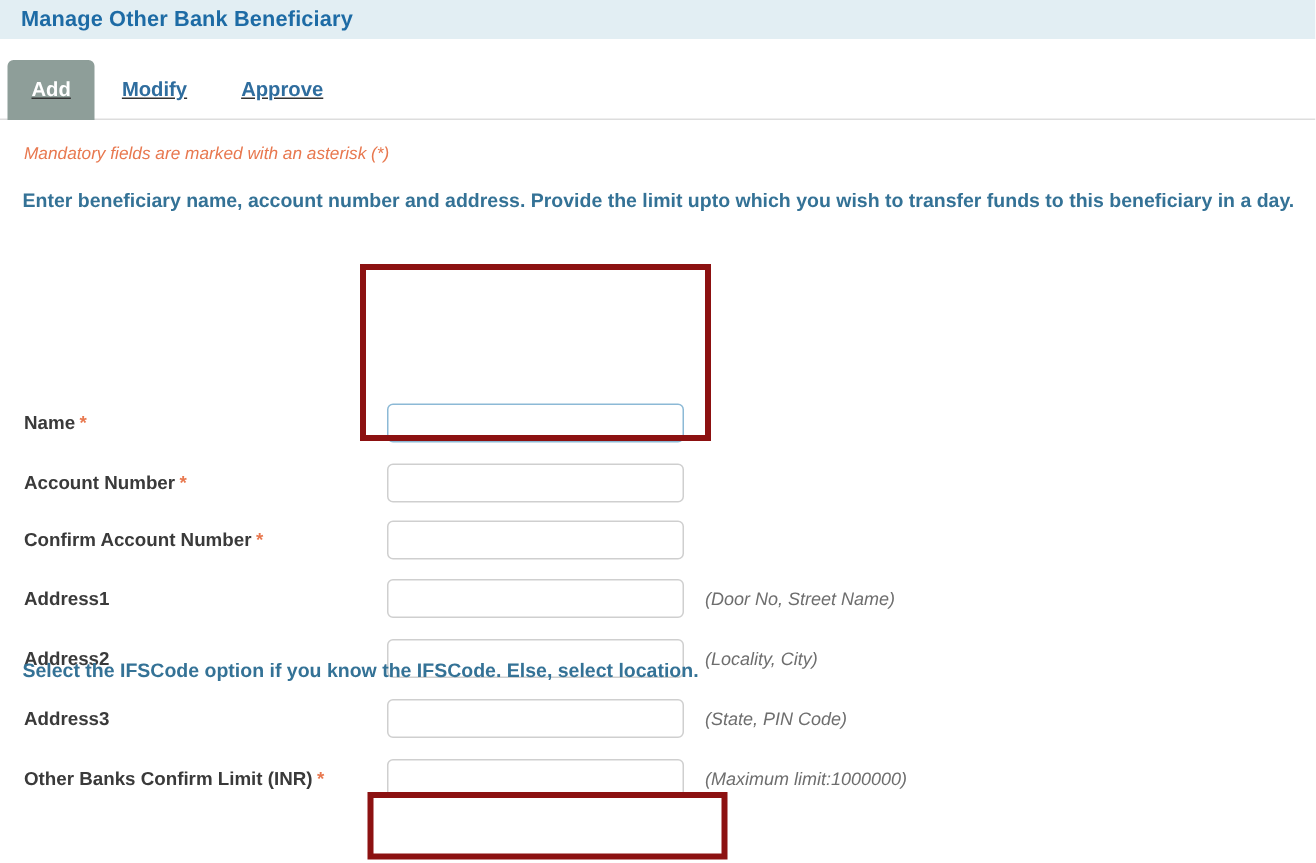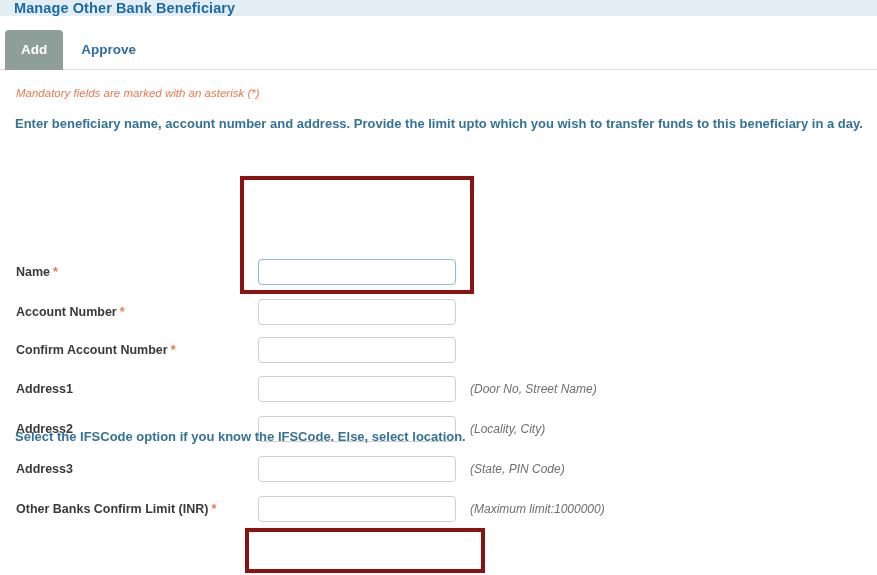--- a/index.html
+++ b/index.html
@@ -11,21 +11,21 @@
     height: 575px;
     background: #ffffff;
     font-family: "Liberation Sans", sans-serif;
     overflow: hidden;
     position: relative;
     color: #333333;
   }
 
   
   .page-header {
-    height: 16px;
+    height: 26px;
     background: #e2eef3;
     display: flex;
     align-items: center;
     padding-left: 14px;
     box-sizing: border-box;
   }
   .page-header-title {
     font-size: 14.5px;
     font-weight: bold;
     color: #1d6ba5;
@@ -47,20 +47,21 @@
     bottom: 0;
     height: 1px;
     background: #dddddd;
   }
   .tabs {
     display: flex;
     align-items: flex-end;
     height: 100%;
     position: relative;
     z-index: 2;
+    text-decoration: underline;
   }
   .tab {
     font-size: 13.5px;
     font-weight: bold;
     color: #2f6d9e;
     padding: 0 18px;
     height: 40px;
     line-height: 40px;
     box-sizing: border-box;
     white-space: nowrap;
@@ -192,20 +193,23 @@
 <div class="page-header">
   <div class="page-header-title">Manage Other Bank Beneficiary</div>
 </div>
 
 <div class="tabbar">
   <div class="tabs">
     <div class="tab active">
       <span>Add</span>
     </div>
     <div class="tab">
+      <span>Modify</span>
+    </div>
+    <div class="tab">
       <span>Approve</span>
     </div>
   </div>
   <div class="tabbar-underline"></div>
 </div>
 
 <div class="form-body">
 
   <div class="note-mandatory">Mandatory fields are marked with an asterisk (*)</div>
 

